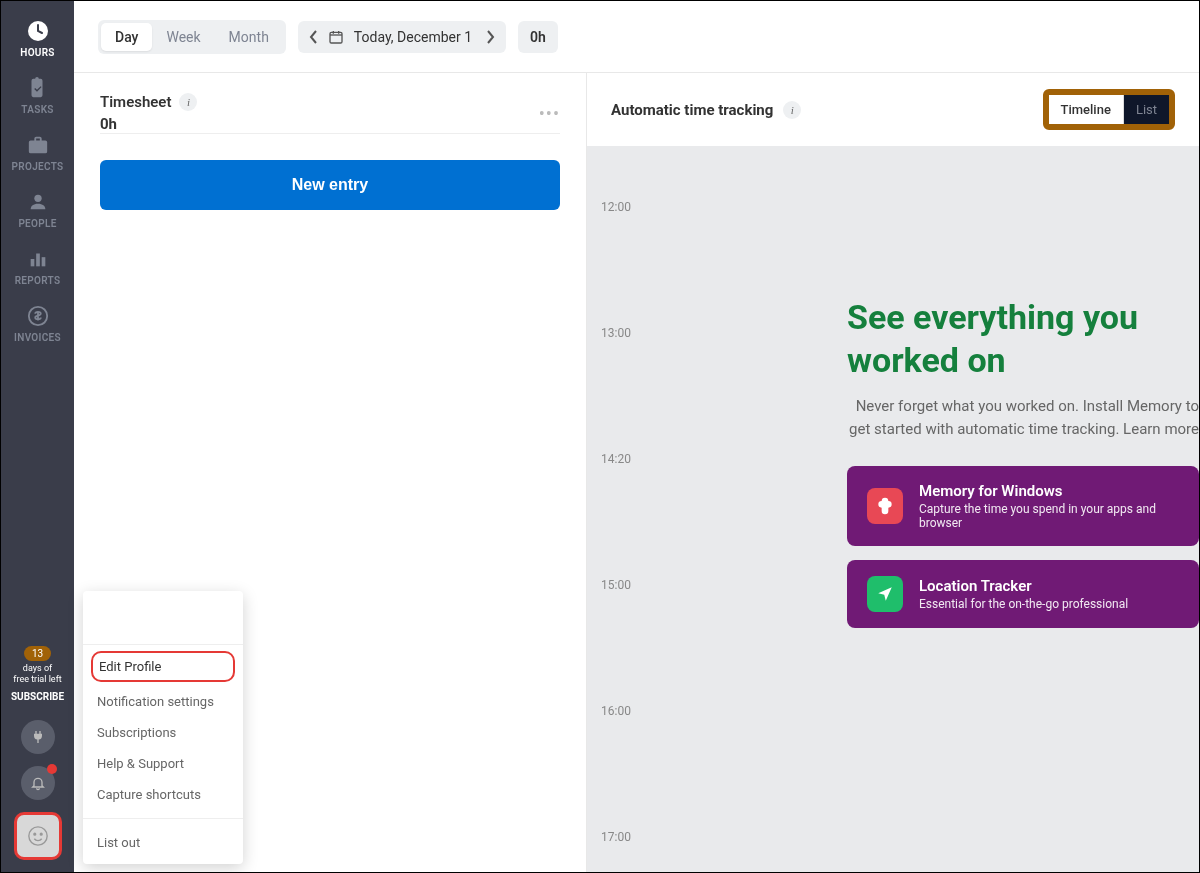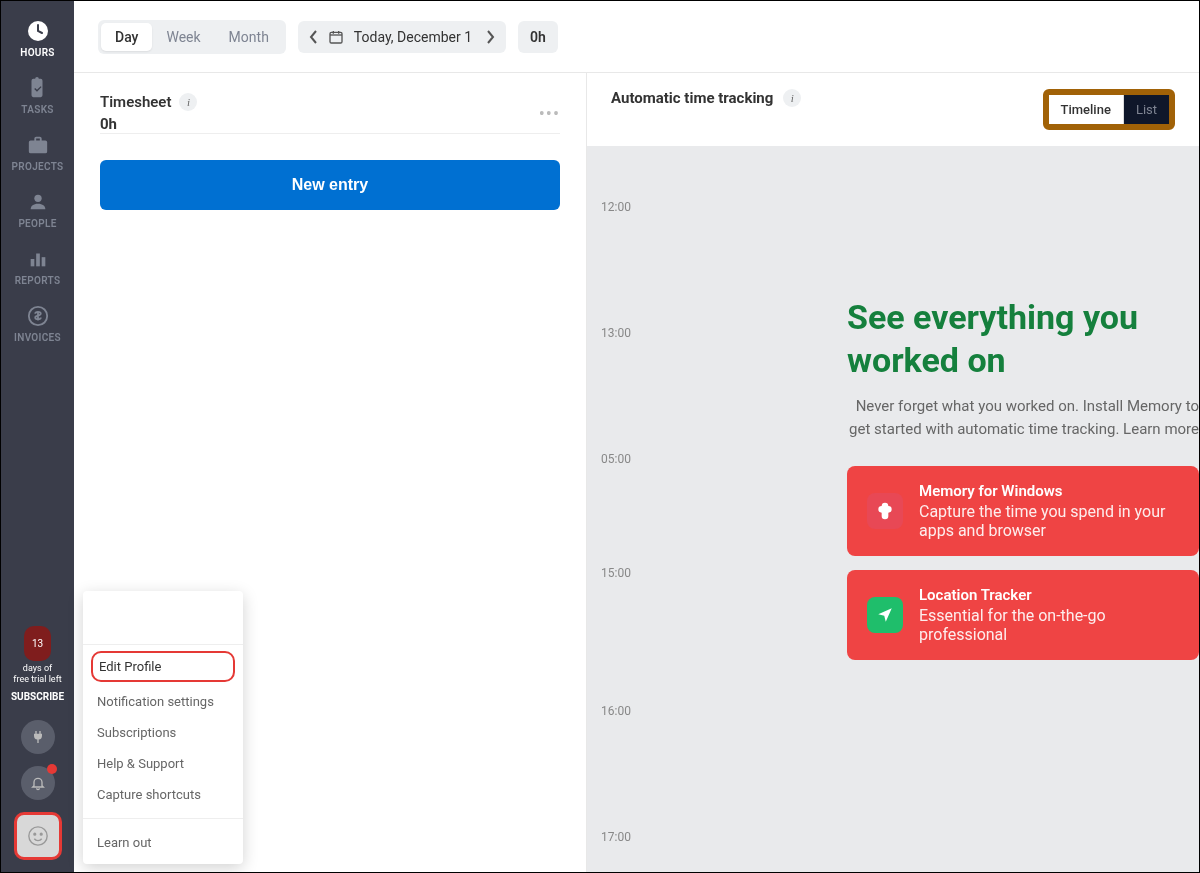--- a/index.html
+++ b/index.html
@@ -6,21 +6,21 @@
 body { font-family: -apple-system, BlinkMacSystemFont, "Segoe UI", Roboto, sans-serif; background: #fff; width: 1200px; height: 873px; overflow: hidden; position: relative; border: 1px solid #000; }
 
 
 .sidebar { position: absolute; left: 0; top: 0; width: 73px; height: 100%; background: #3a3d4a; display: flex; flex-direction: column; align-items: center; padding-top: 18px; }
 .sidebar-item { display: flex; flex-direction: column; align-items: center; margin-bottom: 18px; cursor: pointer; color: #7e8492; }
 .sidebar-item.active { color: #fff; }
 .sidebar-icon { width: 24px; height: 24px; display: flex; align-items: center; justify-content: center; margin-bottom: 4px; }
 .sidebar-label { font-size: 10px; font-weight: 600; letter-spacing: 0.3px; }
 .sidebar-bottom { margin-top: auto; display: flex; flex-direction: column; align-items: center; padding-bottom: 12px; }
 .trial-badge { width: 60px; text-align: center; margin-bottom: 6px; }
-.trial-days { background: #7f1d1d; color: #fff; border-radius: 10px; padding: 12px 8px; font-size: 10px; display: inline-block; margin-bottom: 2px; }
+.trial-days { background: #a16207; color: #fff; border-radius: 10px; padding: 2px 8px; font-size: 10px; display: inline-block; margin-bottom: 2px; }
 .trial-text { font-size: 9px; color: #fff; line-height: 1.2; }
 .subscribe-label { font-size: 10px; font-weight: 700; color: #fff; margin-bottom: 18px; }
 .circle-btn { width: 34px; height: 34px; border-radius: 50%; background: #5a5e6b; display: flex; align-items: center; justify-content: center; margin-bottom: 12px; position: relative; cursor: pointer; }
 .red-dot { position: absolute; top: -2px; right: -2px; width: 10px; height: 10px; background: #e53935; border-radius: 50%; }
 .avatar-btn { width: 48px; height: 48px; border-radius: 50%; background: #d8d8d8; border: 3px solid #e53935; border-radius: 10px; display: flex; align-items: center; justify-content: center; cursor: pointer; }
 .avatar-inner { width: 38px; height: 38px; border-radius: 50%; background: #d8d8d8; display: flex; align-items: center; justify-content: center; }
 
 
 .toolbar { position: absolute; left: 73px; top: 0; right: 0; height: 72px; border-bottom: 1px solid #e8e8e8; display: flex; align-items: center; padding: 0 24px; gap: 12px; }
 .view-switch { display: flex; background: #eef0f2; border-radius: 6px; padding: 3px; }
@@ -39,41 +39,41 @@
 .ts-left { display: flex; flex-direction: column; gap: 4px; }
 .ts-title-row { display: flex; align-items: center; gap: 8px; }
 .ts-title { font-size: 15px; font-weight: 600; color: #333; }
 .ts-hours { font-size: 15px; font-weight: 700; color: #333; }
 .info-icon { width: 18px; height: 18px; border-radius: 50%; background: #eef0f2; display: flex; align-items: center; justify-content: center; font-size: 11px; font-style: italic; font-family: Georgia, serif; color: #666; }
 .dots { color: #bbb; font-size: 18px; letter-spacing: 1px; cursor: pointer; }
 .new-entry-btn { margin-top: 26px; width: 100%; background: #0070d2; color: #fff; border: none; border-radius: 6px; padding: 16px; font-size: 16px; font-weight: 600; cursor: pointer; }
 
 
 .right-panel { flex: 1; display: flex; flex-direction: column; overflow: hidden; }
-.right-header { display: flex; align-items: flex-start; justify-content: space-between; padding: 16px 24px; }
+.right-header { display: flex; align-items: center; justify-content: space-between; padding: 16px 24px; }
 .att-title-row { display: flex; align-items: center; gap: 10px; }
 .att-title { font-size: 15px; font-weight: 700; color: #333; }
 .view-switch2 { display: flex; border: 6px solid #a16207; border-radius: 6px; overflow: hidden; }
 .vs2-btn { padding: 7px 12px; font-size: 13px; cursor: pointer; color: #7e8492; }
 .vs2-btn.active { background: #fff; color: #333; font-weight: 500; }
 .vs2-btn:not(.active) { background: #0f172a; }
 .vs2-btn:first-child { border-right: 1px solid #ddd; }
 
 .timeline { flex: 1; background: #e9eaec; position: relative; overflow: hidden; }
 .time-label { position: absolute; left: 14px; font-size: 12px; color: #888; }
 .promo-card { position: absolute; left: 260px; top: 150px; right: 0; }
 .promo-title { font-size: 34px; font-weight: 700; color: #15803d; line-height: 1.25; margin-bottom: 14px; }
 .promo-sub { font-size: 15px; color: #666; line-height: 1.5; margin-bottom: 26px; text-align: right; }
-.download-card { background: #ef4444; border-radius: 8px; padding: 16px 20px; display: flex; align-items: center; gap: 16px; margin-bottom: 14px; cursor: pointer; }
+.download-card { background: #701a75; border-radius: 8px; padding: 16px 20px; display: flex; align-items: center; gap: 16px; margin-bottom: 14px; cursor: pointer; }
 .dl-icon { width: 36px; height: 36px; border-radius: 8px; display: flex; align-items: center; justify-content: center; flex-shrink: 0; }
 .dl-icon.red { background: #e84855; }
 .dl-icon.green { background: #1fbe6b; }
 .dl-text { color: #fff; }
 .dl-title { font-size: 15px; font-weight: 600; margin-bottom: 2px; }
-.dl-sub { font-size: 16px; opacity: 0.9; }
+.dl-sub { font-size: 12px; opacity: 0.9; }
 
 
 .profile-menu { position: absolute; left: 82px; bottom: 8px; width: 160px; background: #fff; border-radius: 4px; box-shadow: 0 4px 16px rgba(0,0,0,0.18); padding: 14px 0 0 0; z-index: 100; }
 .pm-header { height: 40px; border-bottom: 1px solid #eee; margin-bottom: 6px; padding: 0 14px; }
 .pm-item { padding: 8px 14px; font-size: 13px; color: #666; cursor: pointer; }
 .pm-item.highlight { border: 2px solid #e53935; border-radius: 10px; margin: 0 8px 4px 8px; color: #333; padding: 6px 6px; }
 .pm-divider { height: 1px; background: #eee; margin: 8px 0; }
 </style>
 </head>
 <body>
@@ -216,22 +216,22 @@
         <span class="info-icon">i</span>
       </div>
       <div class="view-switch2">
         <div class="vs2-btn active">Timeline</div>
         <div class="vs2-btn">List</div>
       </div>
     </div>
     <div class="timeline">
       <div class="time-label" style="top:54px">12:00</div>
       <div class="time-label" style="top:180px">13:00</div>
-      <div class="time-label" style="top:306px">05:00</div>
-      <div class="time-label" style="top:420px">15:00</div>
+      <div class="time-label" style="top:306px">14:20</div>
+      <div class="time-label" style="top:432px">15:00</div>
       <div class="time-label" style="top:558px">16:00</div>
       <div class="time-label" style="top:684px">17:00</div>
 
       <div class="promo-card">
         <div class="promo-title">See everything you worked on</div>
         <div class="promo-sub">Never forget what you worked on. Install Memory to get started with automatic time tracking. Learn more</div>
         <div class="download-card">
           <div class="dl-icon red">
             <svg width="20" height="20" viewBox="0 0 24 24" fill="#fff">
                 <path d="M12 2a4 4 0 00-4 4 4 4 0 00-4 4 4 4 0 004 4v4a4 4 0 008 0v-4a4 4 0 004-4 4 4 0 00-4-4 4 4 0 00-4-4z"></path>
@@ -259,14 +259,14 @@
 </div>
 
 <div class="profile-menu">
   <div class="pm-header"></div>
   <div class="pm-item highlight">Edit Profile</div>
   <div class="pm-item">Notification settings</div>
   <div class="pm-item">Subscriptions</div>
   <div class="pm-item">Help &amp; Support</div>
   <div class="pm-item">Capture shortcuts</div>
   <div class="pm-divider"></div>
-  <div class="pm-item" style="padding-bottom:14px">Learn out</div>
+  <div class="pm-item" style="padding-bottom:14px">List out</div>
 </div>
 
 </body></html>

